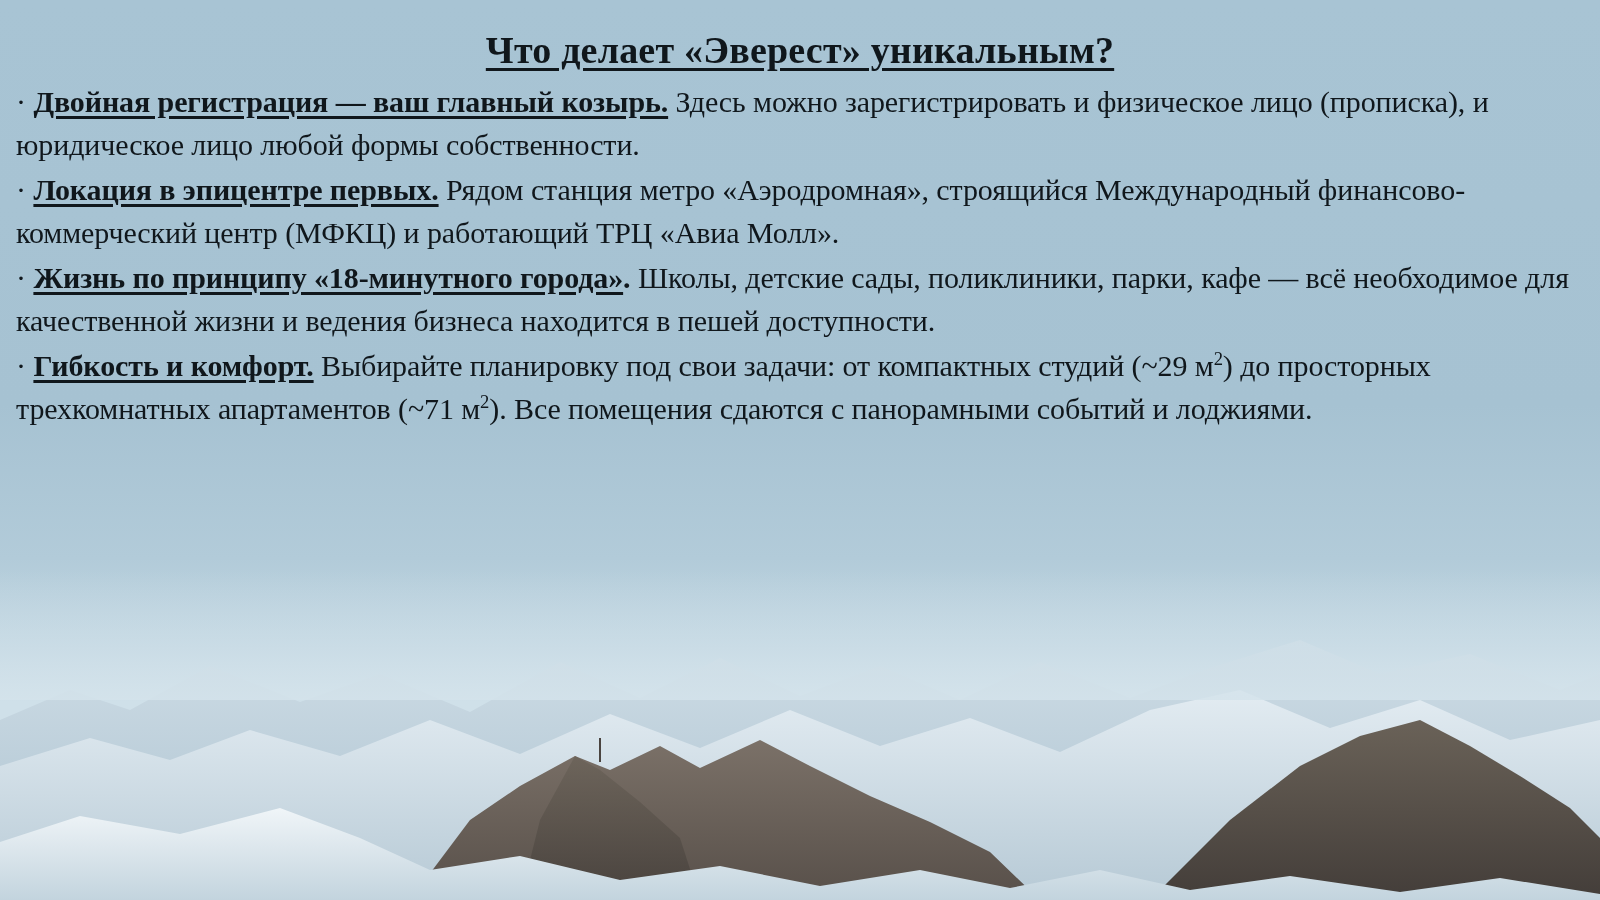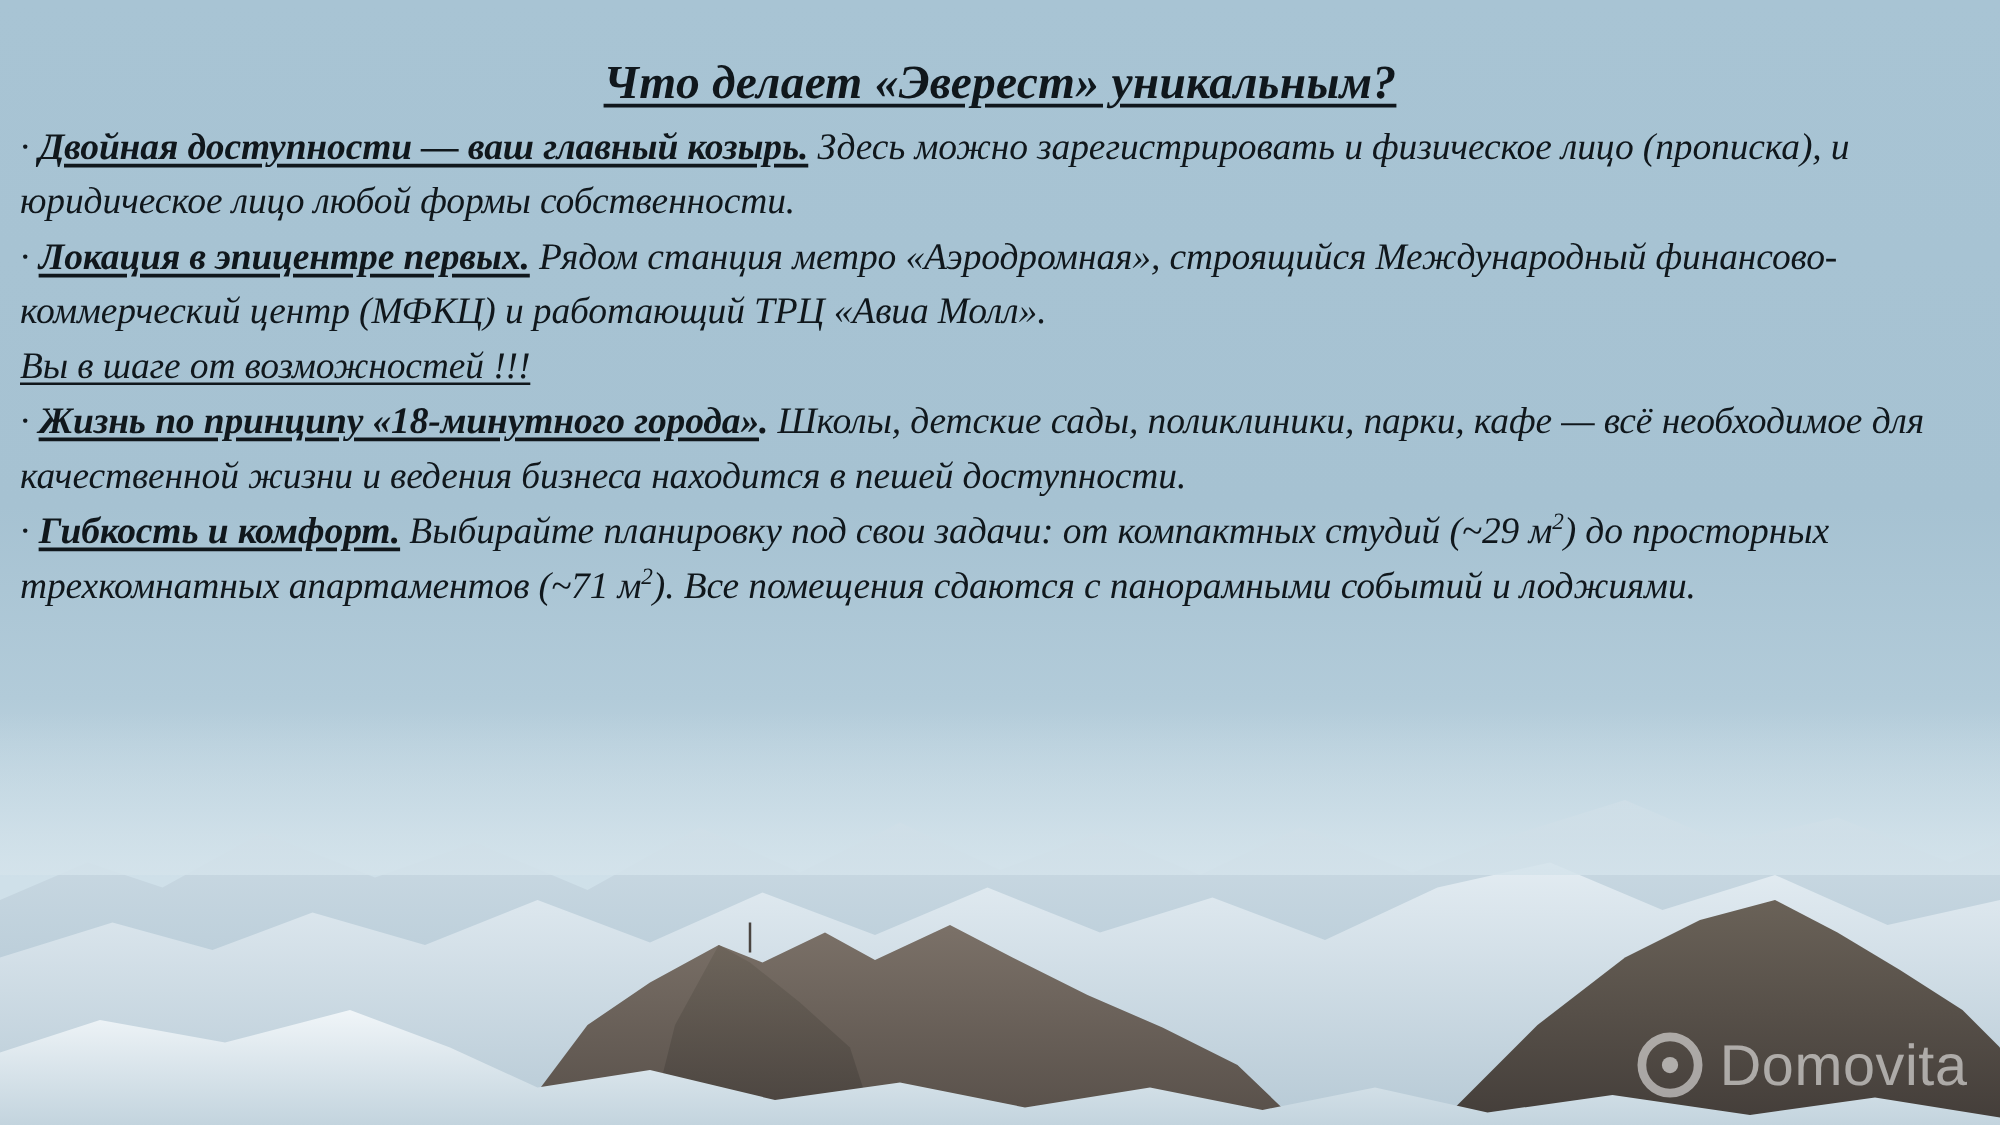--- a/index.html
+++ b/index.html
@@ -68,23 +68,22 @@
     font-family: "Liberation Sans", "DejaVu Sans", sans-serif;
     font-size: 46px;
     letter-spacing: 0.5px;
     color: rgba(255,255,255,0.88);
     line-height: 1;
   }
 
   
   .content {
     position: absolute;
-    left: 0; top: 16px;
+    left: 0; top: 0;
     width: 1600px;
-    font-style: italic;
   }
   .title {
     text-align: center;
     font-weight: bold;
     font-size: 38px;
     line-height: 1.1;
     padding-top: 30px;
     letter-spacing: 0.2px;
   }
   .title span.u {
@@ -159,45 +158,40 @@
         <path d="M0,330 L60,286 L130,262 L200,276 L260,300 L300,330 Z" fill="url(#gRock)" opacity="0.55"></path>
 
         <path d="M0,330 L0,272 L80,246 L180,264 L280,238 L360,268 L430,300 L520,286 L620,310 L720,296 L820,316 L920,300 L1010,318 L1100,300 L1190,320 L1290,306 L1400,322 L1500,308 L1600,324 L1600,330 Z" fill="url(#gSnowNear)"></path>
 
         <line x1="600" y1="168" x2="600" y2="192" stroke="#4a4440" stroke-width="2"></line>
       </svg>
     </div>
     <div class="sky-haze"></div>
   </div>
 
-  <div class="watermark">
-    <div class="wm-mark"></div>
-    <div class="wm-text">Domovita</div>
-  </div>
 
   <div class="content">
 
     <div class="title">
       <span class="u">Что делает «Эверест» уникальным?</span>
     </div>
 
     <div class="bullets">
 
       <p class="bullet">
         <span class="dot">·</span>
-        <span class="lead">Двойная доступности — ваш главный козырь.</span>
+        <span class="lead">Двойная регистрация — ваш главный козырь.</span>
         <span>Здесь можно зарегистрировать и физическое лицо (прописка), и юридическое лицо любой формы собственности.</span>
       </p>
 
       <p class="bullet">
         <span class="dot">·</span>
         <span class="lead">Локация в эпицентре первых.</span>
         <span>Рядом станция метро «Аэродромная», строящийся Международный финансово-коммерческий центр (МФКЦ) и работающий ТРЦ «Авиа Молл».</span>
         <br>
-        <span class="uline">Вы в шаге от возможностей !!!</span>
       </p>
 
       <p class="bullet">
         <span class="dot">·</span>
         <span class="lead">Жизнь по принципу «18-минутного города»</span><span style="font-weight:bold">.</span>
         <span>Школы, детские сады, поликлиники, парки, кафе — всё необходимое для качественной жизни и ведения бизнеса находится в пешей доступности.</span>
       </p>
 
       <p class="bullet">
         <span class="dot">·</span>

